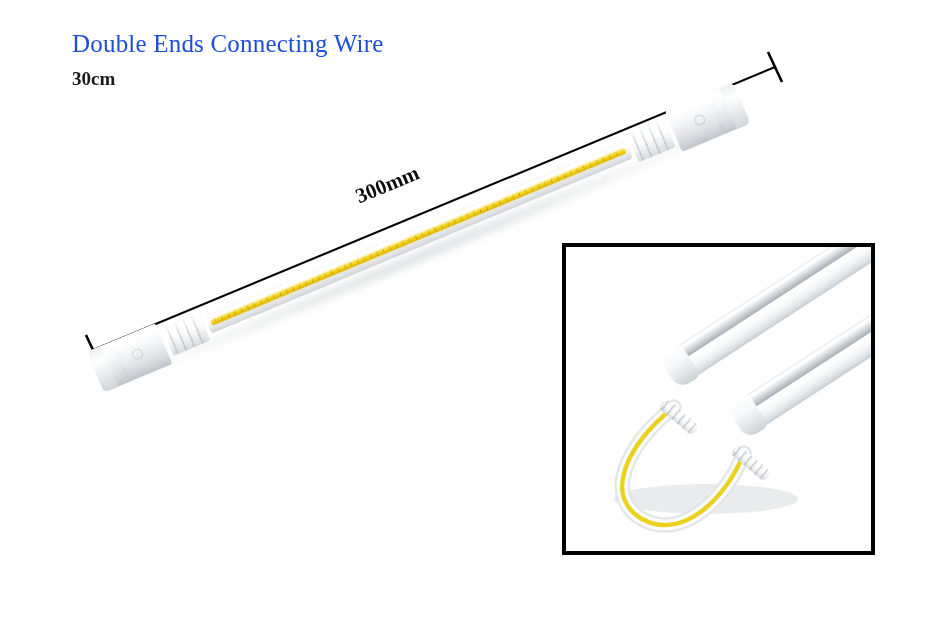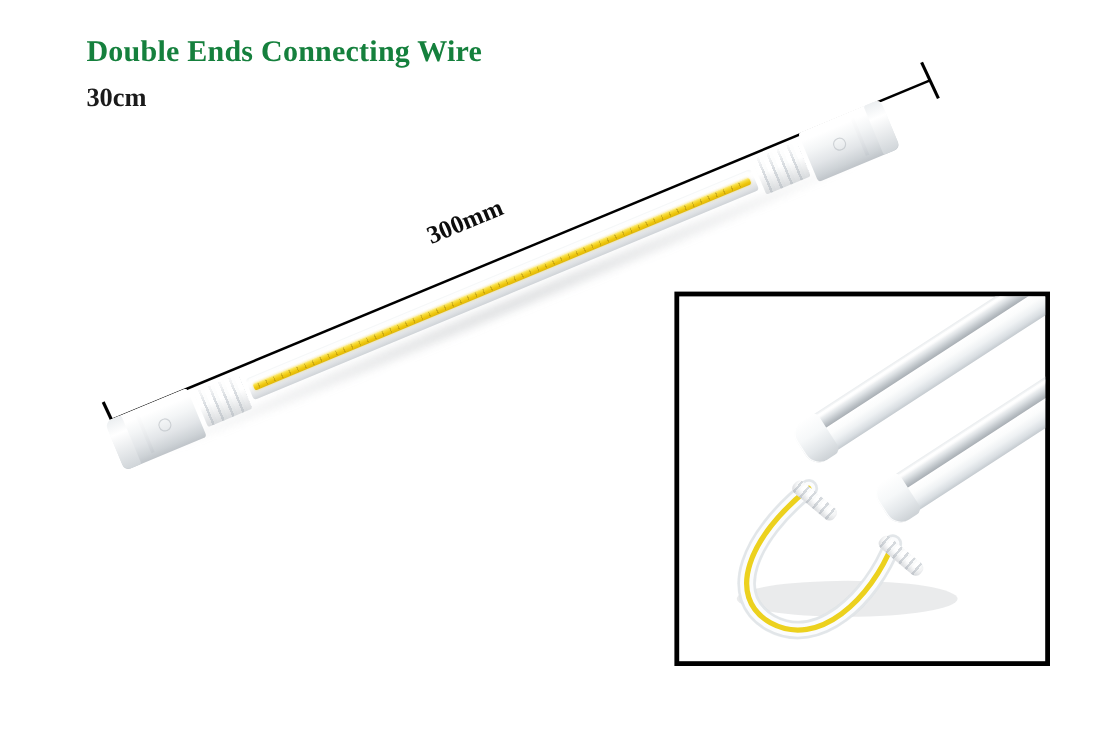--- a/index.html
+++ b/index.html
@@ -15,33 +15,33 @@
     overflow: hidden;
     font-family: "Liberation Serif", serif;
   }
 
   
   #title {
     position: absolute;
     left: 72px;
     top: 30px;
     font-family: "Liberation Serif", serif;
-    font-weight: bold;
+    font-weight: normal;
     font-size: 25px;
     letter-spacing: 0.2px;
-    color: #15803d;
+    color: #1d4ed8;
     white-space: nowrap;
   }
   #subtitle {
     position: absolute;
     left: 72px;
     top: 68px;
     font-family: "Liberation Serif", serif;
     font-weight: bold;
-    font-size: 22px;
+    font-size: 19px;
     color: #1a1a1a;
     white-space: nowrap;
   }
 
   
   #dim-svg {
     position: absolute;
     left: 0; top: 0;
     width: 930px; height: 617px;
     pointer-events: none;

